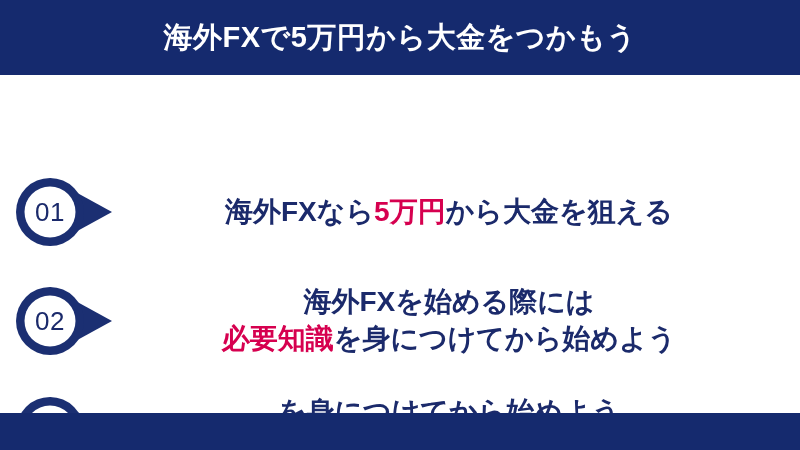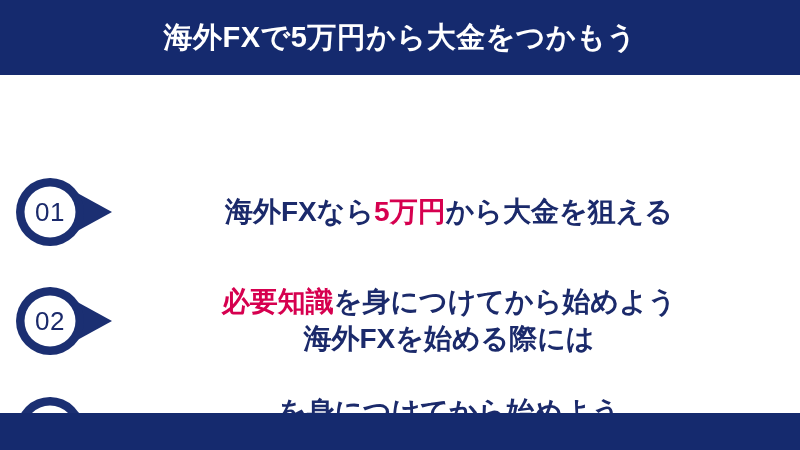--- a/index.html
+++ b/index.html
@@ -162,22 +162,22 @@
         <div class="badge">
           <svg viewBox="0 0 99 72" xmlns="http://www.w3.org/2000/svg" aria-hidden="true">
             <path d="M36 2 L98 36 L36 70 Z" fill="#1b2f72"></path>
             <circle cx="36" cy="36" r="34" fill="#1b2f72"></circle>
             <circle cx="36" cy="36" r="25.5" fill="#ffffff"></circle>
           </svg>
           <div class="badge-number">02</div>
         </div>
       </div>
       <div class="item-text">
+        <span class="tline"><span>海外FXを始める際には</span></span>
         <span class="tline"><span class="hl">必要知識</span><span>を身につけてから始めよう</span></span>
-        <span class="tline"><span>海外FXを始める際には</span></span>
       </div>
     </div>
 
     <div class="item-row row-2">
       <div class="badge-wrap">
         <div class="badge">
           <svg viewBox="0 0 99 72" xmlns="http://www.w3.org/2000/svg" aria-hidden="true">
             <path d="M36 2 L98 36 L36 70 Z" fill="#1b2f72"></path>
             <circle cx="36" cy="36" r="34" fill="#1b2f72"></circle>
             <circle cx="36" cy="36" r="25.5" fill="#ffffff"></circle>

